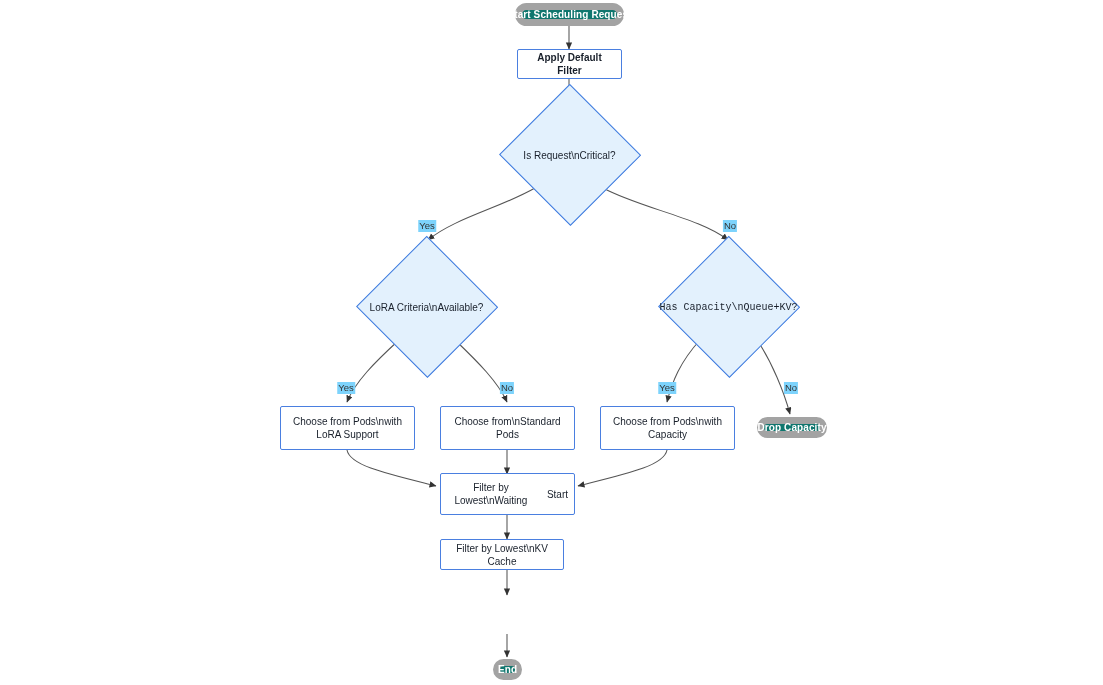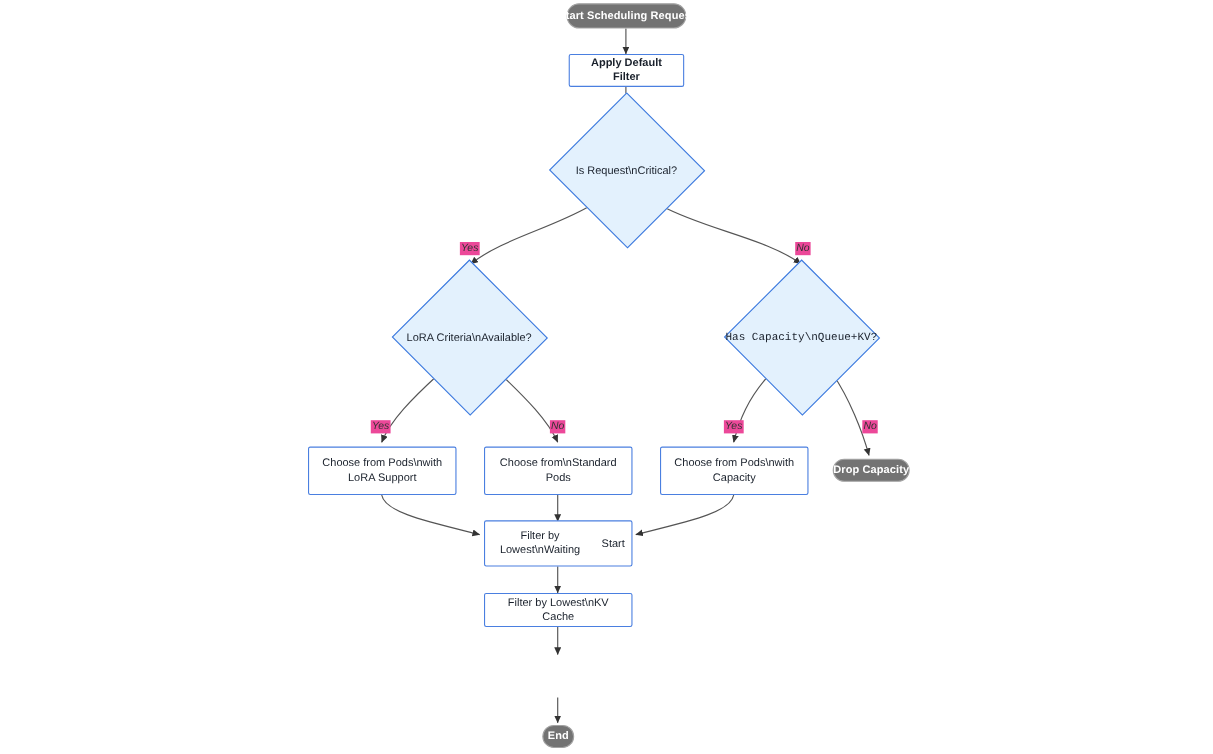--- a/index.html
+++ b/index.html
@@ -31,22 +31,22 @@
   .node {
     position: absolute;
     box-sizing: border-box;
     display: flex;
     align-items: center;
     justify-content: center;
     text-align: center;
   }
   
   .node.terminal {
-    background: #737373;
-    border: 1px solid #a3a3a3;
+    background: #0f766e;
+    border: 7px solid #a3a3a3;
     border-radius: 999px;
     color: #ffffff;
     font-size: 10px;
     font-weight: bold;
     letter-spacing: 0.1px;
     white-space: nowrap;
   }
   
   .node.process {
     background: #ffffff;
@@ -80,28 +80,27 @@
     position: relative;
     z-index: 2;
     font-size: 10px;
     color: #19202b;
     white-space: nowrap;
     line-height: 13px;
   }
   
   .edge-label {
     position: absolute;
-    background: #ec4899;
+    background: #7dd3fc;
     color: #333333;
     font-size: 9.5px;
     line-height: 12px;
     padding: 0 1px;
     white-space: nowrap;
     transform: translate(-50%, -50%);
-    font-style: italic;
   }
 </style>
 </head>
 <body>
 
 <div id="canvas">
 
   <svg id="edge-layer" viewBox="0 0 1103 685" xmlns="http://www.w3.org/2000/svg">
     <defs>
       <marker id="arrow" markerWidth="8" markerHeight="8" refX="6.2" refY="3" orient="auto" markerUnits="strokeWidth">
@@ -180,21 +179,21 @@
 
   <div class="node terminal" style="left:757px; top:417px; width:70px; height:21px;">
     <span>Drop Capacity</span>
   </div>
 
   <div class="node process" style="left:440px; top:473px; width:135px; height:42px; flex-direction:row;">
     <span class="label">Filter by Lowest\nWaiting</span>
     <span class="label">Start</span>
   </div>
 
-  <div class="node process" style="left:440px; top:539px; width:135px; height:31px;">
+  <div class="node process" style="left:440px; top:539px; width:124px; height:31px;">
     <span class="label">Filter by Lowest\nKV Cache</span>
   </div>
 
 
   <div class="node terminal" style="left:493px; top:659px; width:29px; height:21px;">
     <span>End</span>
   </div>
 
   <div class="edge-label" style="left:427px; top:226px;">Yes</div>
   <div class="edge-label" style="left:730px; top:226px;">No</div>

